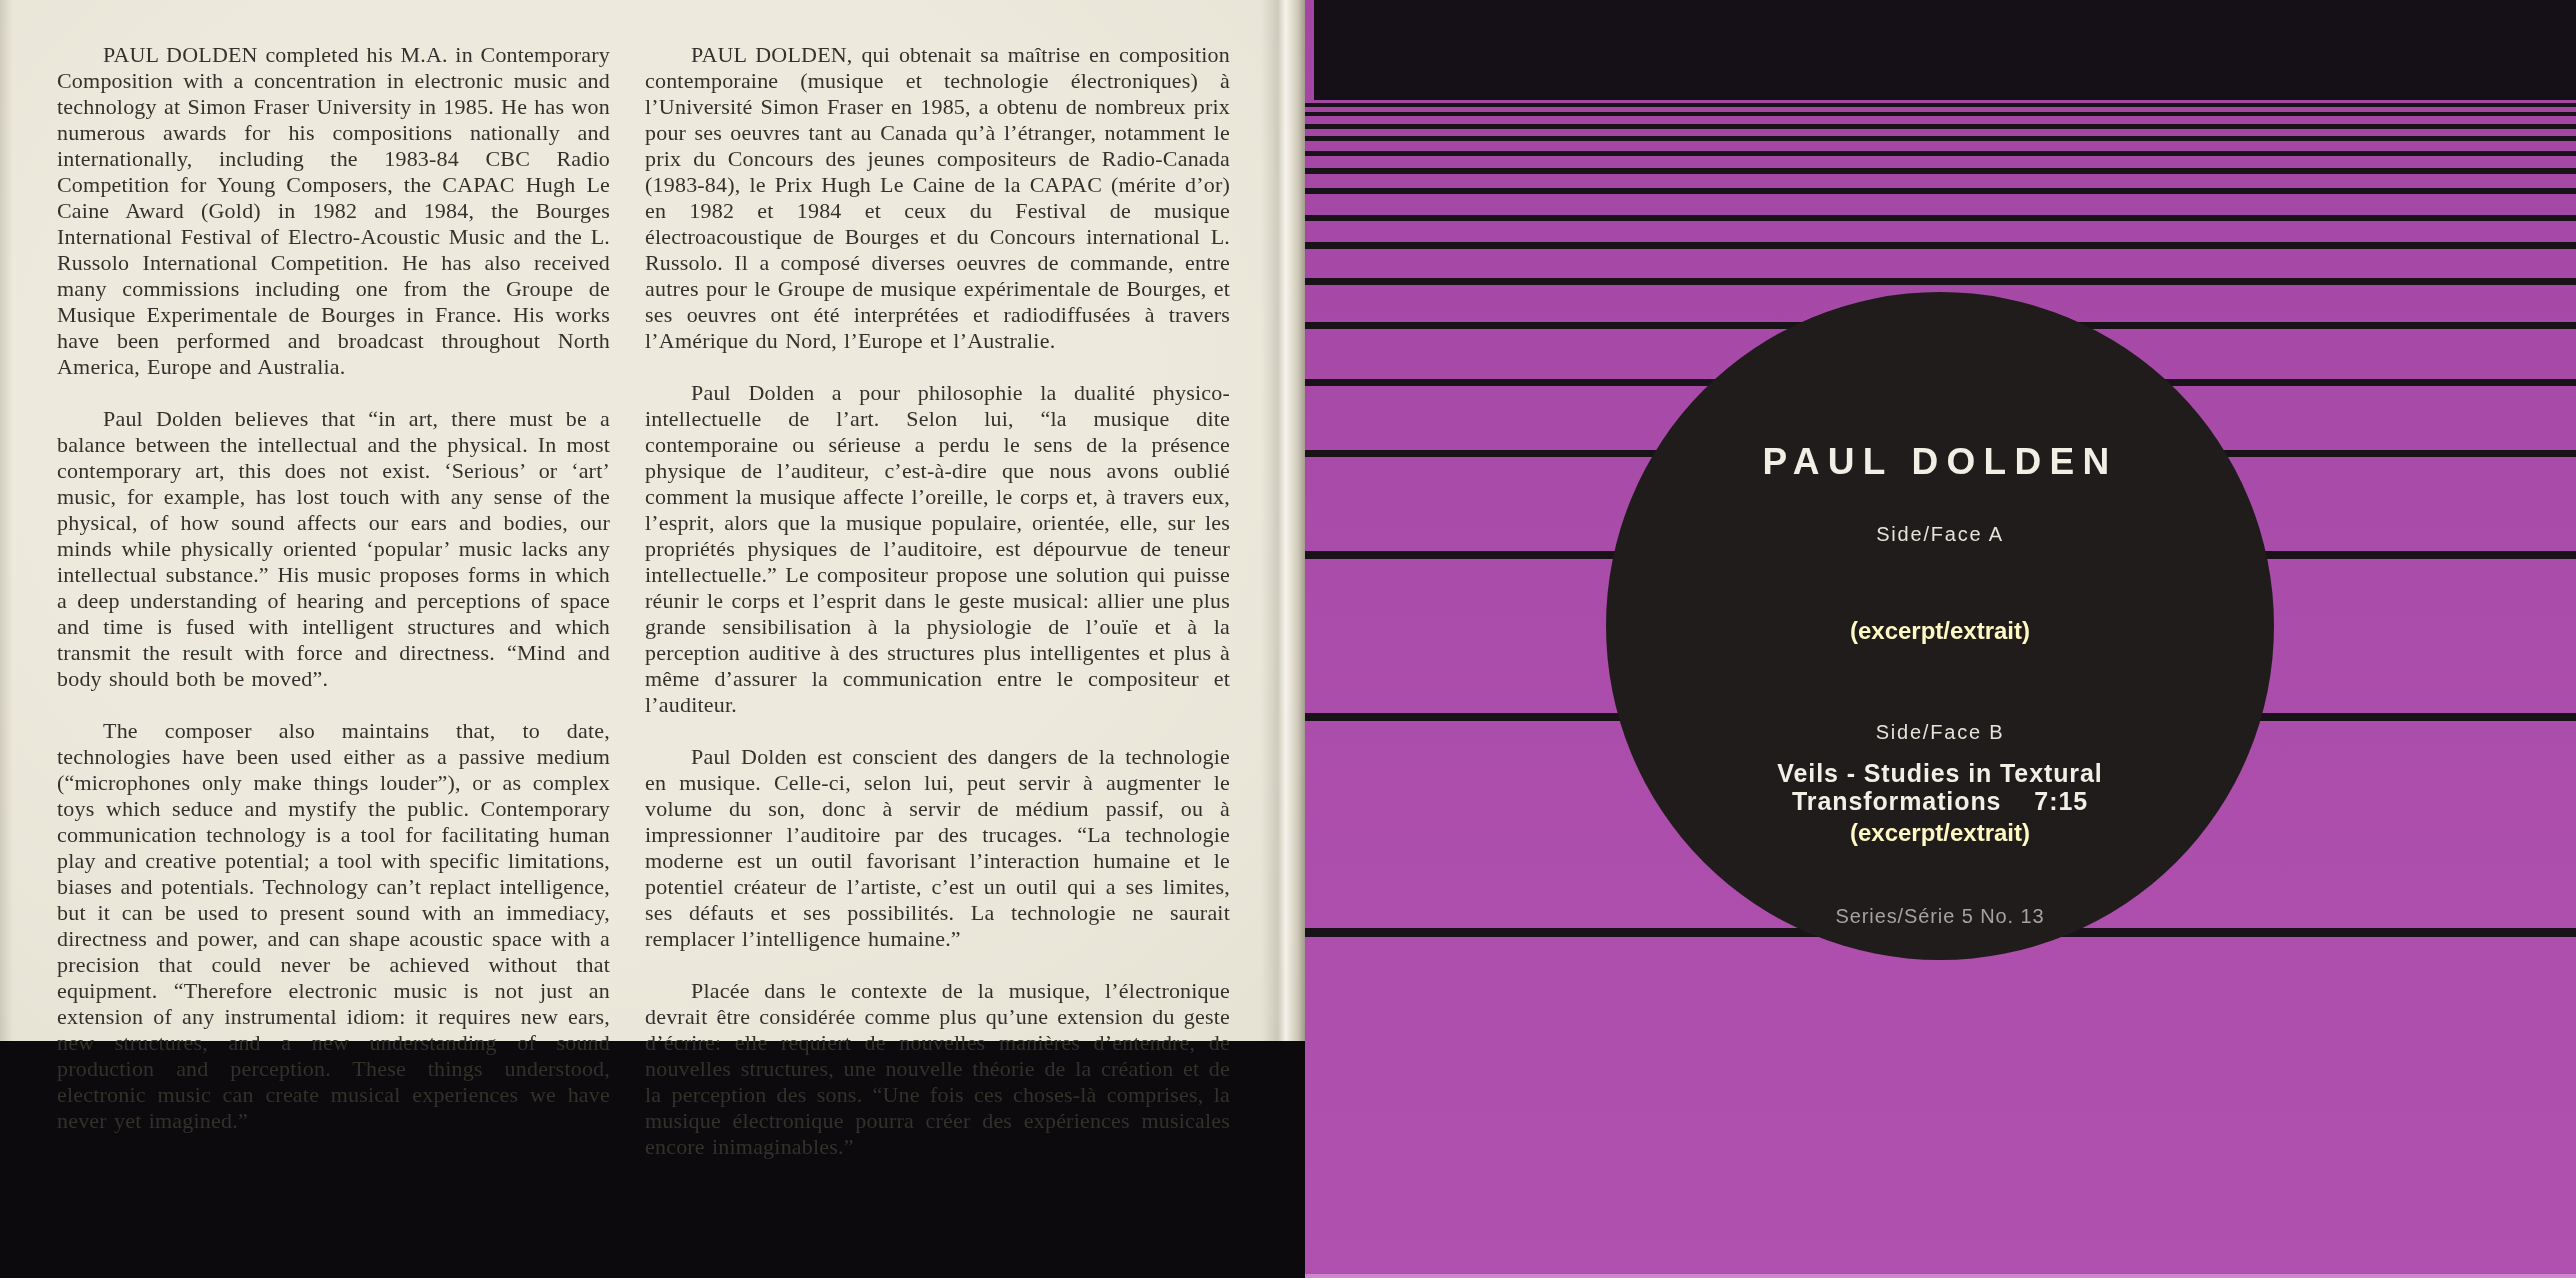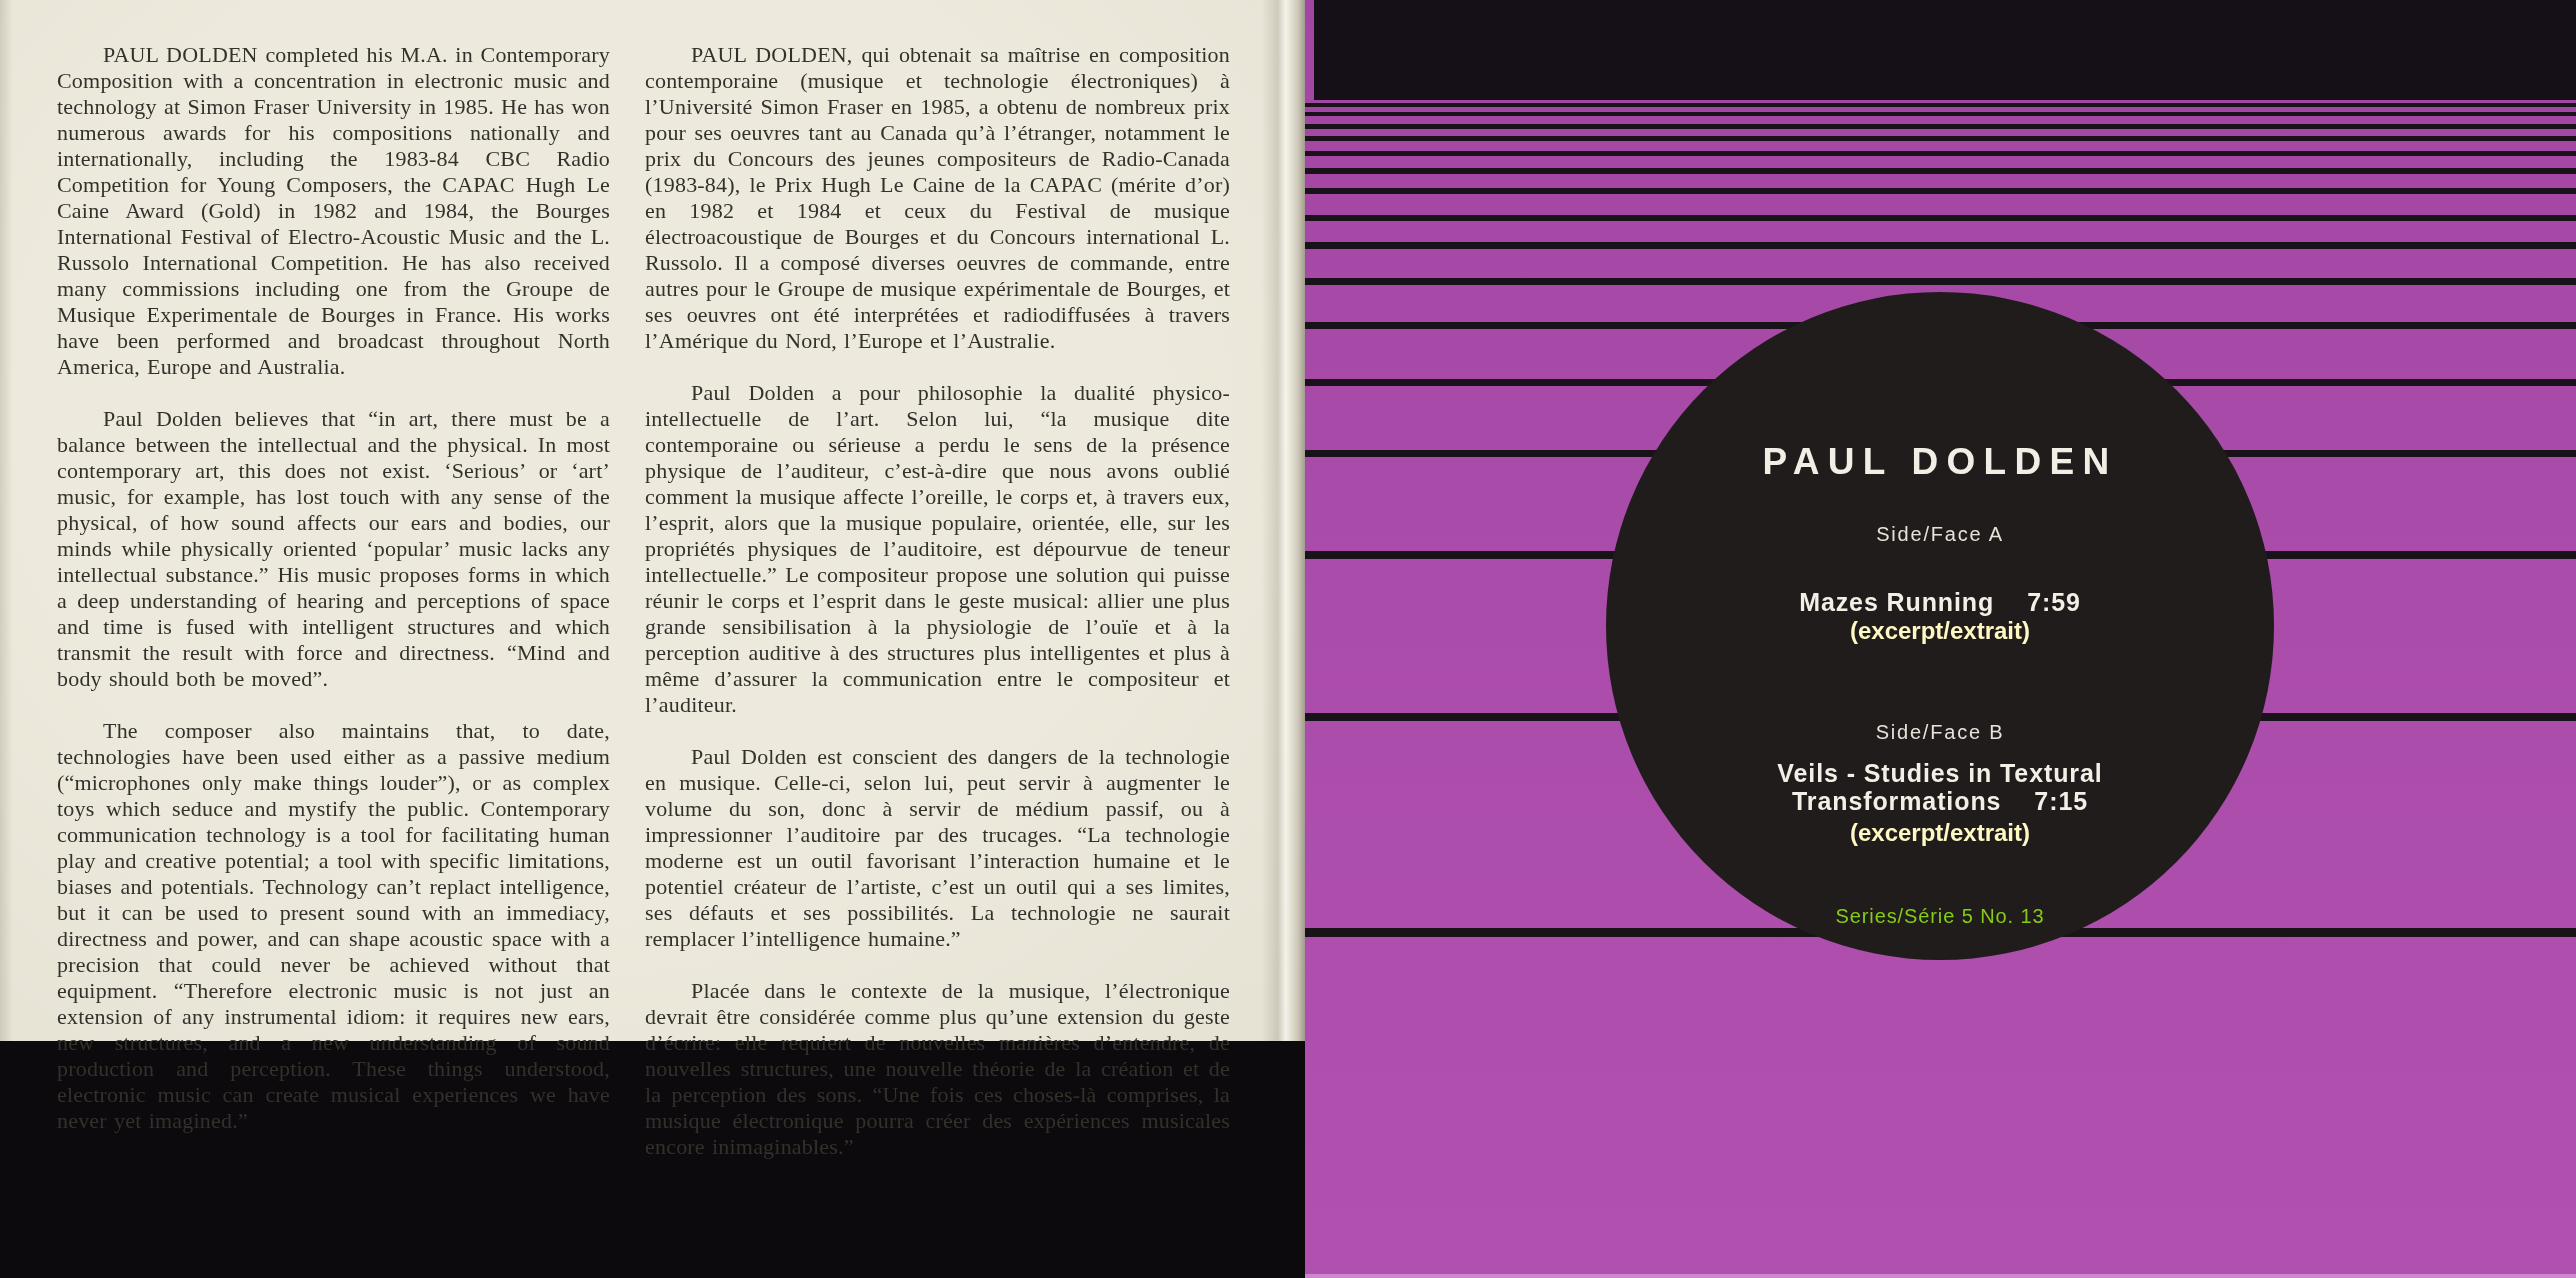--- a/index.html
+++ b/index.html
@@ -66,21 +66,21 @@
   .side-b-heading{top:428px;}
   .track-line{font-size:25px;font-weight:700;letter-spacing:0.9px;color:#f2efe6;}
   .track-a-1{top:266px;}
   .track-a-2{top:295px;}
   .track-b-1{top:466px;}
   .track-b-2{top:494px;}
   .duration{display:inline-block;margin-left:33px;}
   .excerpt{font-size:24px;font-weight:700;color:#fef9c3;}
   .excerpt-a{top:325px;}
   .excerpt-b{top:527px;}
-  .series{top:612px;font-size:20px;font-weight:400;letter-spacing:0.9px;color:#84cc16;}
+  .series{top:612px;font-size:20px;font-weight:400;letter-spacing:0.9px;color:#a3a3a3;}
   .cover-bottom-edge{
     position:absolute;left:0;right:0;bottom:0;height:5.5px;
     background:rgba(255,240,252,.35);z-index:3;
   }
 </style>
 </head>
 <body>
 
 <div class="spread">
 
@@ -118,23 +118,20 @@
         <div class="stripe" style="top: 450px; height: 7.4px;"></div>
         <div class="stripe" style="top: 551px; height: 8.3px;"></div>
         <div class="stripe" style="top: 713px; height: 8.3px;"></div>
         <div class="stripe" style="top: 928px; height: 9.2px;"></div>
       </div>
 
     <div class="record-circle">
       <div class="circle-line artist">PAUL  DOLDEN</div>
 
       <div class="circle-line side-heading side-a-heading">Side/Face A</div>
-      <div class="circle-line track-line track-a-2">
-        <span>Mazes Running</span><span class="duration">7:59</span>
-      </div>
       <div class="circle-line excerpt excerpt-a">(excerpt/extrait)</div>
 
       <div class="circle-line side-heading side-b-heading">Side/Face B</div>
       <div class="circle-line track-line track-b-1">Veils - Studies in Textural</div>
       <div class="circle-line track-line track-b-2">
         <span>Transformations</span><span class="duration">7:15</span>
       </div>
       <div class="circle-line excerpt excerpt-b">(excerpt/extrait)</div>
 
       <div class="circle-line series">Series/Série 5 No. 13</div>

